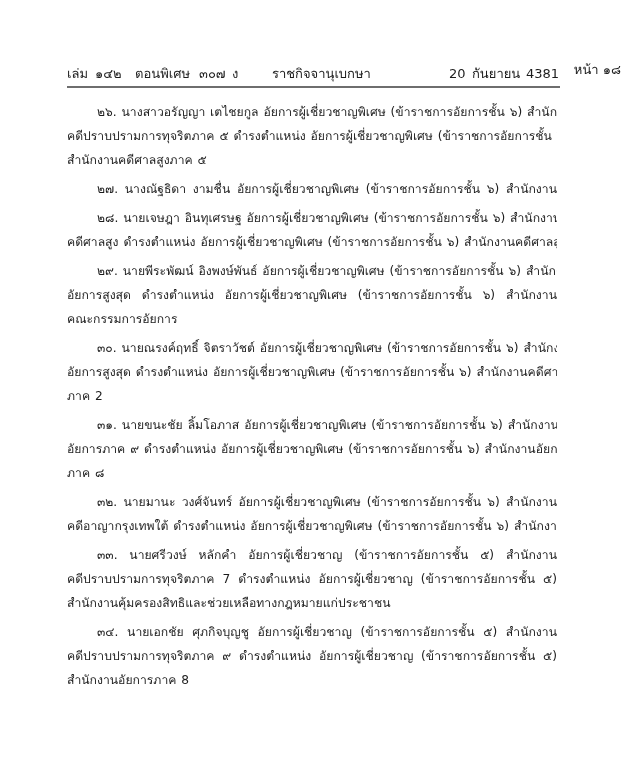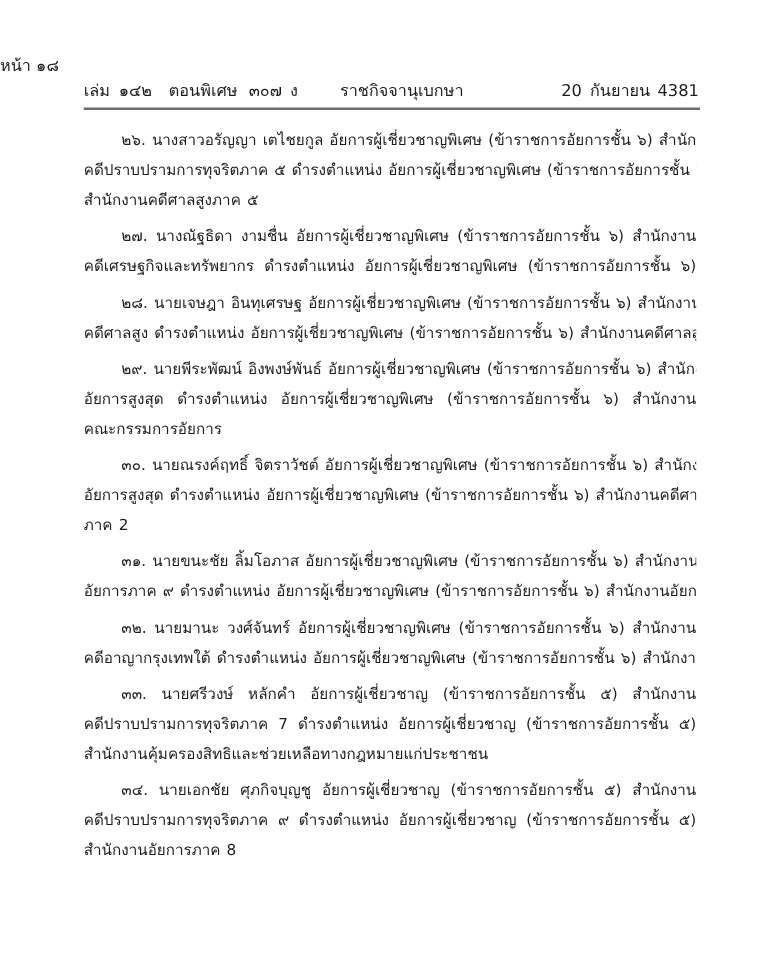--- a/index.html
+++ b/index.html
@@ -2,22 +2,22 @@
 <html><head>
 <meta charset="utf-8">
 <style>
   html, body { margin: 0; padding: 0; background: #ffffff; }
   body {
     width: 621px; height: 772px; position: relative; overflow: hidden;
     font-family: "DejaVu Sans", "Liberation Sans", sans-serif;
     color: #1c1c1c;
   }
   .page-num {
-    position: absolute; left: 0; width: 621px; top: 45px;
-    text-align: left; font-size: 13px; line-height: 18px;
+    position: absolute; left: 0; width: 621px; top: 61px;
+    text-align: right; font-size: 13px; line-height: 18px;
   }
   .header {
     position: absolute; left: 67px; width: 493px; top: 65px; height: 20px;
     font-size: 13px; line-height: 18px;
   }
   .header span { position: absolute; top: 0; white-space: nowrap; }
   .rule {
     position: absolute; left: 67px; width: 493px; top: 86px; height: 0;
     border-top: 2px solid #6e6e6e;
   }
@@ -50,39 +50,39 @@
 <div class="rule"></div>
 
 <div class="body-text">
   <div class="para">
     <div class="line first">๒๖. นางสาวอรัญญา เตไชยกูล อัยการผู้เชี่ยวชาญพิเศษ (ข้าราชการอัยการชั้น ๖) สำนักงาน</div>
     <div class="line">คดีปราบปรามการทุจริตภาค ๕ ดำรงตำแหน่ง อัยการผู้เชี่ยวชาญพิเศษ (ข้าราชการอัยการชั้น ๖)</div>
     <div class="line last">สำนักงานคดีศาลสูงภาค ๕</div>
   </div>
   <div class="para">
     <div class="line first">๒๗. นางณัฐธิดา งามชื่น อัยการผู้เชี่ยวชาญพิเศษ (ข้าราชการอัยการชั้น ๖) สำนักงาน</div>
-    <div class="line">คดีเศรษฐกิจและทรัพยากร ดำรงตำแหน่ง อัยการผู้เชี่ยวชาญพิเศษ (ข้าราชการอัยการชั้น ๖)</div>
   </div>
   <div class="para">
     <div class="line first">๒๘. นายเจษฎา อินทุเศรษฐ อัยการผู้เชี่ยวชาญพิเศษ (ข้าราชการอัยการชั้น ๖) สำนักงาน</div>
     <div class="line last">คดีศาลสูง ดำรงตำแหน่ง อัยการผู้เชี่ยวชาญพิเศษ (ข้าราชการอัยการชั้น ๖) สำนักงานคดีศาลสูงภาค ๑</div>
   </div>
   <div class="para">
     <div class="line first">๒๙. นายพีระพัฒน์ อิงพงษ์พันธ์ อัยการผู้เชี่ยวชาญพิเศษ (ข้าราชการอัยการชั้น ๖) สำนักงาน</div>
     <div class="line">อัยการสูงสุด ดำรงตำแหน่ง อัยการผู้เชี่ยวชาญพิเศษ (ข้าราชการอัยการชั้น ๖) สำนักงาน</div>
     <div class="line last">คณะกรรมการอัยการ</div>
   </div>
   <div class="para">
     <div class="line first">๓๐. นายณรงค์ฤทธิ์ จิตราวัชต์ อัยการผู้เชี่ยวชาญพิเศษ (ข้าราชการอัยการชั้น ๖) สำนักงาน</div>
     <div class="line">อัยการสูงสุด ดำรงตำแหน่ง อัยการผู้เชี่ยวชาญพิเศษ (ข้าราชการอัยการชั้น ๖) สำนักงานคดีศาลสูง</div>
     <div class="line last">ภาค 2</div>
   </div>
   <div class="para">
     <div class="line first">๓๑. นายขนะชัย ลิ้มโอภาส อัยการผู้เชี่ยวชาญพิเศษ (ข้าราชการอัยการชั้น ๖) สำนักงาน</div>
     <div class="line">อัยการภาค ๙ ดำรงตำแหน่ง อัยการผู้เชี่ยวชาญพิเศษ (ข้าราชการอัยการชั้น ๖) สำนักงานอัยการ</div>
+    <div class="line last">ภาค ๘</div>
   </div>
   <div class="para">
     <div class="line first">๓๒. นายมานะ วงศ์จันทร์ อัยการผู้เชี่ยวชาญพิเศษ (ข้าราชการอัยการชั้น ๖) สำนักงาน</div>
     <div class="line">คดีอาญากรุงเทพใต้ ดำรงตำแหน่ง อัยการผู้เชี่ยวชาญพิเศษ (ข้าราชการอัยการชั้น ๖) สำนักงาน</div>
   </div>
   <div class="para">
     <div class="line first">๓๓. นายศรีวงษ์ หลักคำ อัยการผู้เชี่ยวชาญ (ข้าราชการอัยการชั้น ๕) สำนักงาน</div>
     <div class="line">คดีปราบปรามการทุจริตภาค 7 ดำรงตำแหน่ง อัยการผู้เชี่ยวชาญ (ข้าราชการอัยการชั้น ๕)</div>
     <div class="line last">สำนักงานคุ้มครองสิทธิและช่วยเหลือทางกฎหมายแก่ประชาชน</div>
   </div>

